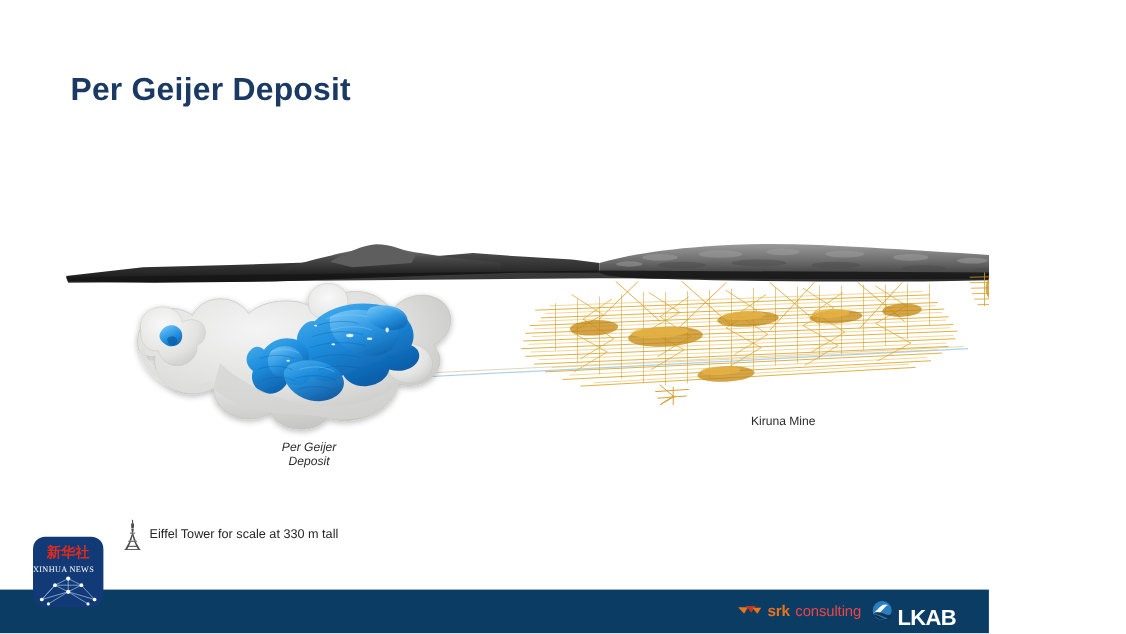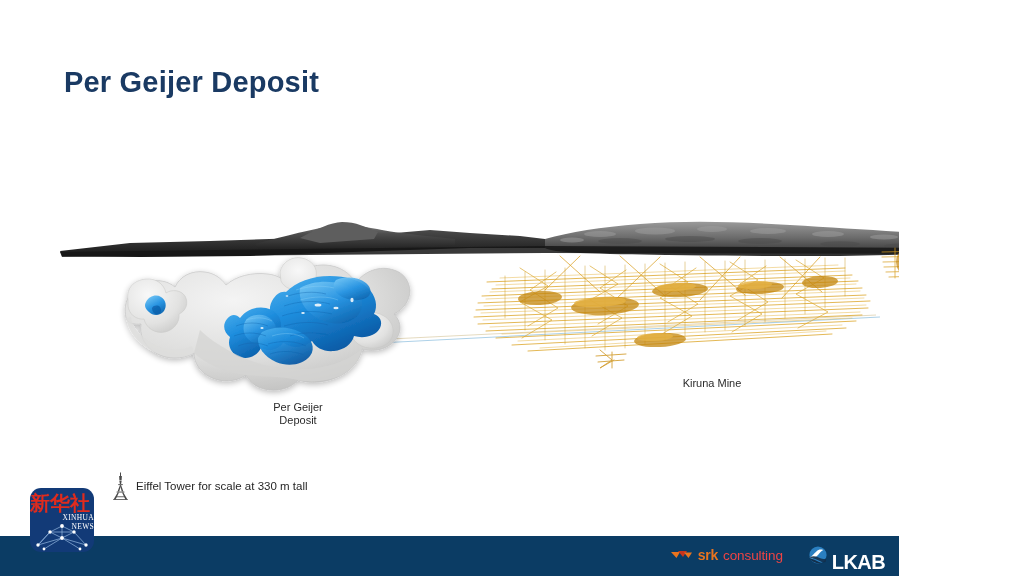--- a/index.html
+++ b/index.html
@@ -68,23 +68,24 @@
   
   .scene-label {
     position: absolute;
     font-size: 11px;
     color: #2b2b2b;
     text-align: center;
     line-height: 13px;
     white-space: pre-line;
   }
   #label-deposit {
-    left: 250px;
+    left: 233px;
     top: 401px;
     width: 96px;
+    font-style: italic;
   }
   #label-mine {
     left: 663px;
     top: 353px;
     width: 98px;
     margin-top: 24px;
   }
 
   
   #scale-note {
@@ -111,26 +112,26 @@
   #footer-bar {
     position: absolute;
     left: 0;
     top: 536px;
     width: 1024px;
     height: 40px;
     background: #0b3c64;
   }
   #footer-logos {
     position: absolute;
-    right: 14px;
+    right: 30px;
     top: 540px;
     height: 30px;
     display: flex;
     align-items: center;
-    gap: 24px;
+    gap: 8px;
   }
   .logo-srk {
     display: flex;
     align-items: center;
     gap: 5px;
   }
   .logo-srk .srk-mark { display:block; width: 22px; height: 12px; line-height:0; }
   .logo-srk .srk-word {
     font-size: 14px;
     font-weight: bold;
@@ -164,38 +165,37 @@
     width: 64px;
     height: 64px;
     border-radius: 11px;
     background: #123a77;
     overflow: hidden;
   }
   #xinhua-logo .xh-cn {
     position: absolute;
     left: 0; right: 0;
     top: 6px;
-    text-align: left;
+    text-align: center;
     font-family: "DejaVu Sans", sans-serif;
-    font-size: 20px;
+    font-size: 13px;
     font-weight: bold;
     color: #e02b1d;
     letter-spacing: 0px;
     line-height: 18px;
   }
   #xinhua-logo .xh-en {
     position: absolute;
     left: 0; right: 0;
     top: 25px;
-    text-align: right;
+    text-align: left;
     font-family: "Liberation Serif", serif;
     font-size: 7.5px;
     color: #ffffff;
     letter-spacing: 0.3px;
-    padding-left: 12px;
   }
   #xinhua-logo .xh-net {
     position: absolute;
     left: 0;
     top: 33px;
     width: 64px;
     height: 31px;
     line-height: 0;
   }
 </style>

